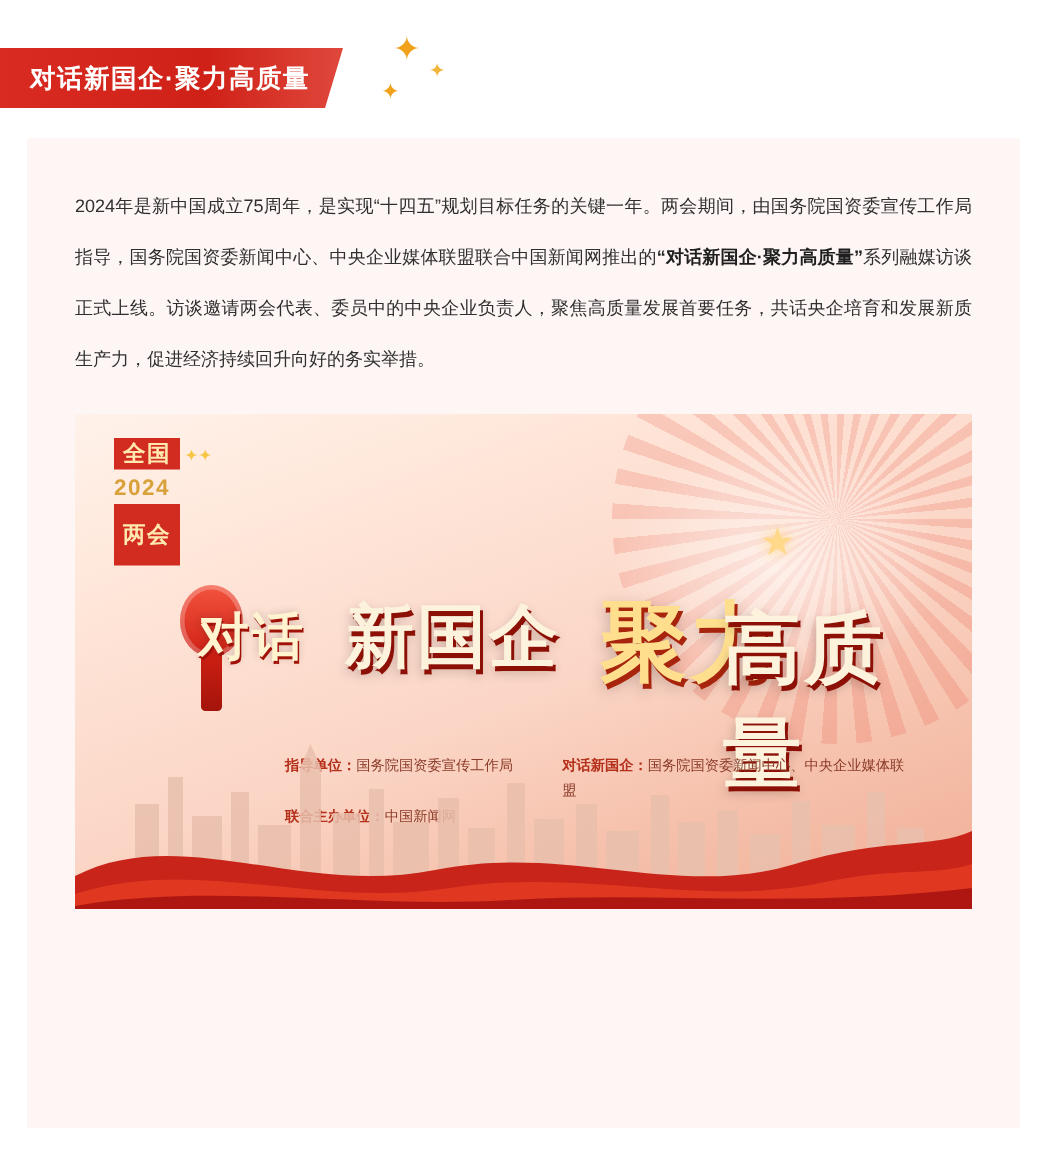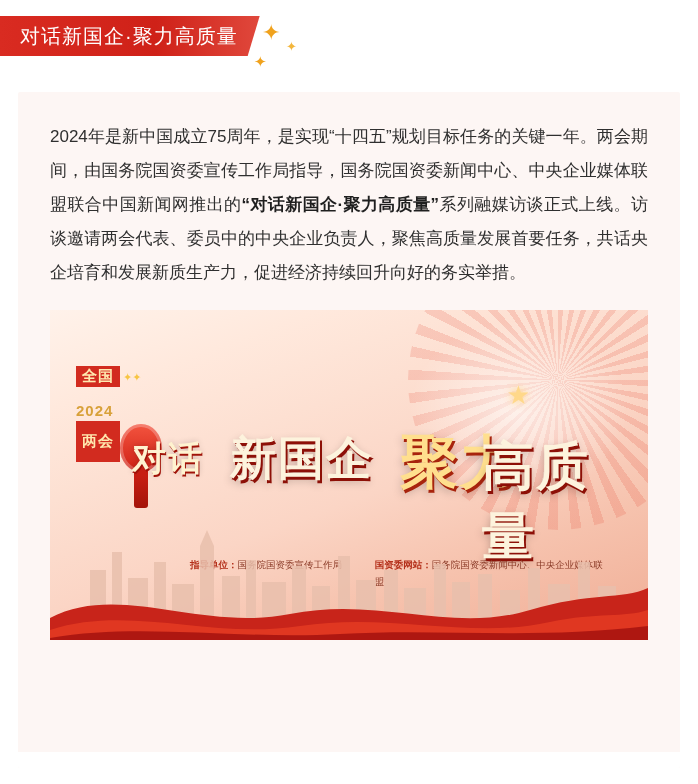--- a/index.html
+++ b/index.html
@@ -17,29 +17,29 @@
   }
 
   
   .header {
     position: relative;
     height: 92px;
   }
   .title-tag {
     position: absolute;
     left: 0;
-    top: 16px;
+    top: 32px;
     height: 40px;
     padding: 0 22px 0 20px;
     display: flex;
     align-items: center;
     background: linear-gradient(90deg, #d92b21 0%, #cf2118 60%, #e0483c 100%);
     color: #ffffff;
-    font-size: 20px;
-    font-weight: normal;
+    font-size: 17px;
+    font-weight: bold;
     letter-spacing: 1px;
     clip-path: polygon(0 0, 100% 0, calc(100% - 12px) 100%, 0 100%);
     box-shadow: 0 1px 2px rgba(0,0,0,0.12);
   }
   .sparkles {
     position: absolute;
     left: 248px;
     top: 22px;
     width: 54px;
     height: 56px;
@@ -62,21 +62,21 @@
     height: 676px;
     background: #fdf6f4;
     border-radius: 2px;
     overflow: hidden;
   }
   .card-inner {
     padding: 28px 32px 0 32px;
   }
   p.para {
     margin: 0 0 22px 0;
-    font-size: 17px;
+    font-size: 12px;
     line-height: 34px;
     color: #2f2f2f;
     text-align: justify;
     font-family: "Liberation Sans", sans-serif;
   }
   p.para:last-of-type { margin-bottom: 20px; }
   .bold-red { font-weight: bold; color: #1f1f1f; }
 
   
   .poster {
@@ -124,26 +124,25 @@
     width: 104px;
   }
   .badge-line1 {
     display: inline-block;
     background: #d22b1f;
     color: #ffe9b0;
     font-size: 15px;
     font-weight: bold;
     padding: 1px 6px;
     letter-spacing: 1px;
-    margin-top: 40px;
   }
   .badge-stars { color: #f7c544; font-size: 11px; margin-left: 3px; }
   .badge-line2 {
     display: block;
-    margin-top: 15px;
+    margin-top: 4px;
     color: #d8a13a;
     font-size: 15px;
     font-weight: bold;
     letter-spacing: 1px;
   }
   .badge-line3 {
     display: inline-block;
     margin-top: 2px;
     background: #d22b1f;
     color: #ffe9b0;
@@ -217,21 +216,21 @@
   
   .credits {
     position: absolute;
     left: 140px;
     top: 226px;
     width: 420px;
     font-size: 9.5px;
     line-height: 17px;
     color: #8a3a27;
   }
-  .credit-row { display: flex; margin-top: 20px; }
+  .credit-row { display: flex; }
   .credit-col { width: 50%; }
   .credit-col.narrow { width: 44%; }
   .credit-col.wide { width: 56%; }
   .credit-label { color: #b4301b; font-weight: bold; }
 
   
   .skyline {
     position: absolute;
     left: 0;
     bottom: 0;
@@ -288,24 +287,27 @@
         <span class="t-word t-juli">聚力</span>
         <span class="t-word t-gaozhiliang">高质量</span>
       </div>
 
       <div class="credits">
         <div class="credit-row">
           <div class="credit-col narrow">
             <span class="credit-label">指导单位：</span><span>国务院国资委宣传工作局</span>
           </div>
           <div class="credit-col wide">
-            <span class="credit-label">国资委网站：</span><span>国务院国资委新闻中心、中央企业媒体联盟</span>
+            <span class="credit-label">对话新国企：</span><span>国务院国资委新闻中心、中央企业媒体联盟</span>
           </div>
         </div>
         <div class="credit-row">
+          <div class="credit-col narrow">
+            <span class="credit-label">联合主办单位：</span><span>中国新闻网</span>
+          </div>
         </div>
       </div>
 
       <div class="skyline">
         <svg width="598" height="118" viewBox="0 0 598 118" preserveAspectRatio="none">
           <g fill="#e9c0ad" opacity="0.85">
             <rect x="40" y="48" width="16" height="70"></rect>
             <rect x="62" y="30" width="10" height="88"></rect>
             <rect x="78" y="56" width="20" height="62"></rect>
             <rect x="104" y="40" width="12" height="78"></rect>

